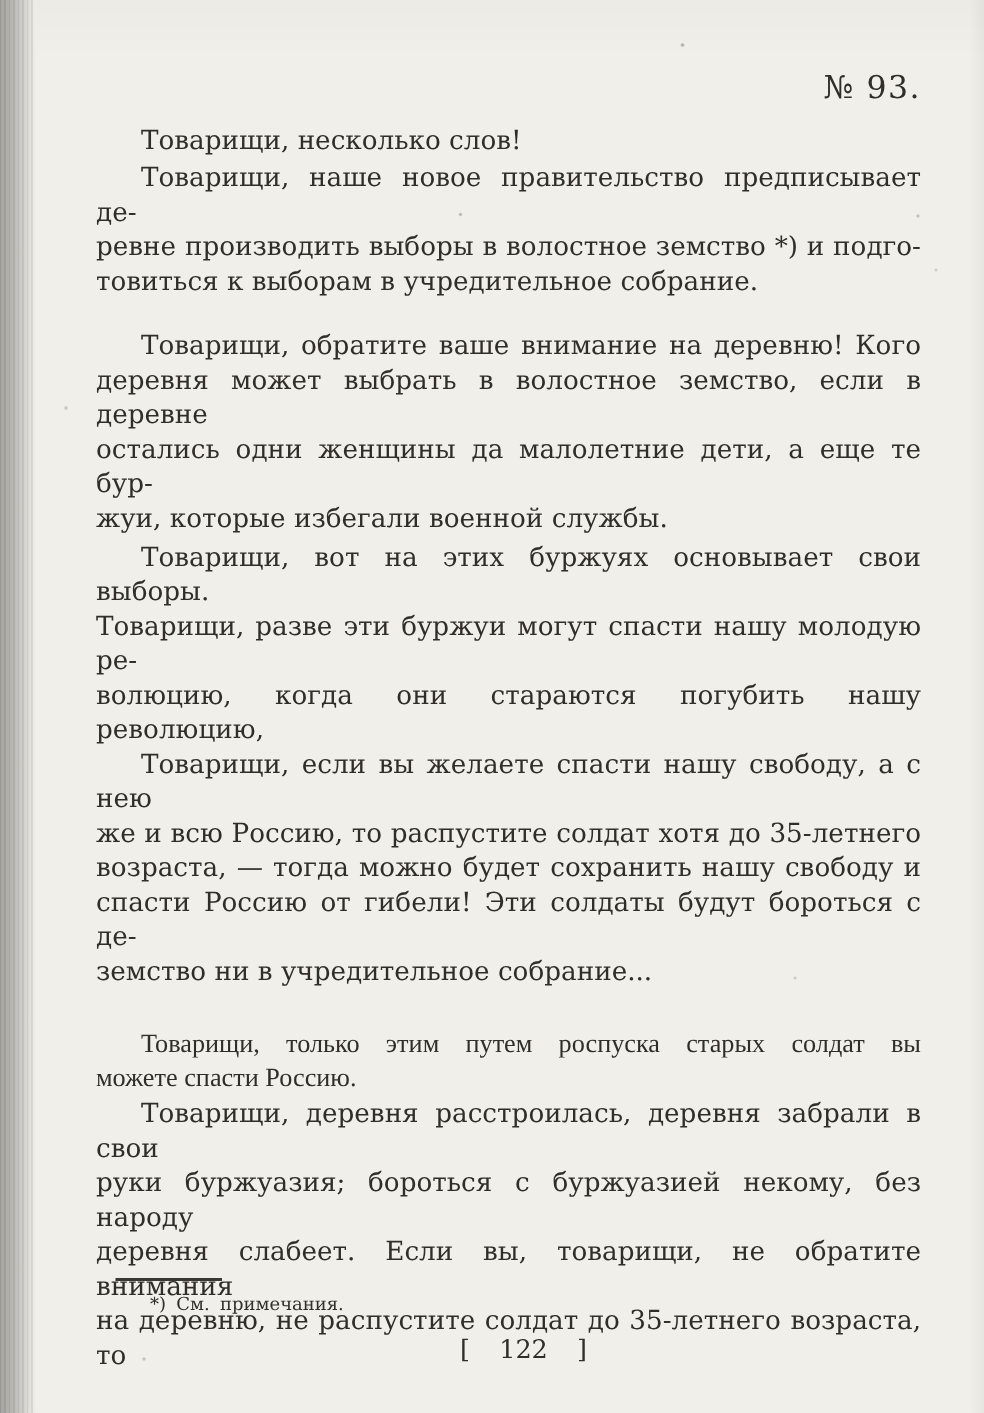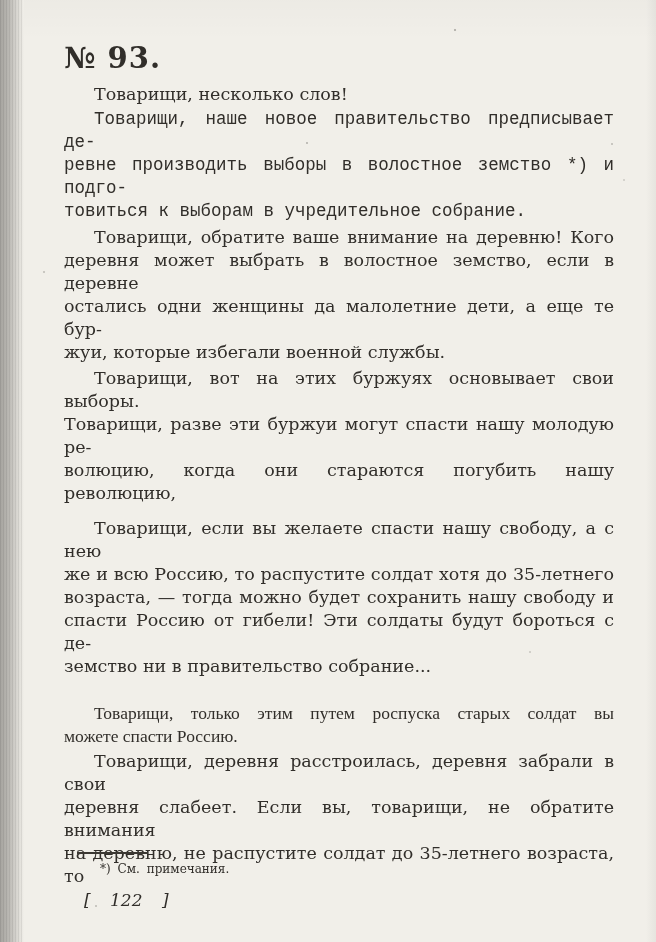--- a/index.html
+++ b/index.html
@@ -29,50 +29,50 @@
     position:absolute;right:0;top:0;width:10px;height:942px;
     background:linear-gradient(270deg, rgba(0,0,0,.045), rgba(0,0,0,0));
   }
   .doc{
     position:absolute;left:64px;top:46px;width:550px;
     font-size:17.5px;line-height:23px;
     text-rendering:optimizeLegibility;
   }
   .block{margin:0;}
   .section-number{
-    text-align:left;font-weight:bold;font-size:29px;line-height:24px;
+    text-align:right;font-weight:normal;font-size:21px;line-height:24px;
     letter-spacing:1px;
   }
   .line{min-height:23px;}
   .line.first{text-indent:30px;}
   .line.just{text-align:justify;text-align-last:justify;}
   
   .doc > :nth-child(1){margin-bottom:13px;}
   .doc > :nth-child(2){margin-bottom:2px;}
-  .doc > :nth-child(3){margin-bottom:3px;font-family:Liberation Mono, monospace;}
+  .doc > :nth-child(3){margin-bottom:20px;}
   .doc > :nth-child(4){margin-bottom:3px;}
-  .doc > :nth-child(5){margin-bottom:12px;}
+  .doc > :nth-child(5){margin-bottom:0;}
   .doc > :nth-child(6){margin-bottom:24px;}
   .doc > :nth-child(7){margin-bottom:2px;font-family:Liberation Serif, serif;}
   .doc > :nth-child(8){margin-bottom:2px;}
   .doc > :nth-child(9){margin-bottom:20px;}
   .doc > :nth-child(10){margin-bottom:6px;}
   .doc > :nth-child(11){margin-bottom:10px;}
   .footnote-rule{
     position:absolute;left:77px;top:852px;width:71px;height:0;
     border-top:2px solid #3b3833;
   }
   .footnote-text{
     position:absolute;left:100px;top:858px;font-size:12px;line-height:22px;
     word-spacing:3px;
   }
   .page-number{
     position:absolute;left:64px;top:890px;width:550px;padding-left:20px;
     box-sizing:border-box;
-    text-align:left;font-size:17px;word-spacing:14px;font-style:italic;
+    text-align:center;font-size:17px;word-spacing:14px;
   }
 </style>
 </head>
 <body>
 
 <div class="gutter"></div>
 <div class="edge-shade"></div>
 
 <div class="doc" id="doc">
     <div class="block section-number">№ 93.</div>
@@ -93,28 +93,29 @@
     <div class="block paragraph">
       <div class="line first just">Товарищи, вот на этих буржуях основывает свои выборы.</div>
       <div class="line just">Товарищи, разве эти буржуи могут спасти нашу молодую ре-</div>
       <div class="line just">волюцию, когда они стараются погубить нашу революцию,</div>
     </div>
     <div class="block paragraph">
       <div class="line first just">Товарищи, если вы желаете спасти нашу свободу, а с нею</div>
       <div class="line just">же и всю Россию, то распустите солдат хотя до 35-летнего</div>
       <div class="line just">возраста, — тогда можно будет сохранить нашу свободу и</div>
       <div class="line just">спасти Россию от гибели! Эти солдаты будут бороться с де-</div>
-      <div class="line">земство ни в правительство собрание...</div>
+      <div class="line">земство ни в учредительное собрание...</div>
     </div>
     <div class="block paragraph">
       <div class="line first just">Товарищи, только этим путем роспуска старых солдат вы</div>
       <div class="line">можете спасти Россию.</div>
     </div>
     <div class="block paragraph">
       <div class="line first just">Товарищи, деревня расстроилась, деревня забрали в свои</div>
+      <div class="line just">руки буржуазия; бороться с буржуазией некому, без народу</div>
       <div class="line just">деревня слабеет. Если вы, товарищи, не обратите внимания</div>
       <div class="line just">на деревню, не распустите солдат до 35-летнего возраста, то</div>
     </div>
   </div>
 
 <div class="footnote-rule"></div>
 <div class="footnote-text">*) См. примечания.</div>
 <div class="page-number">[ 122 ]</div>
 
 </body></html>

